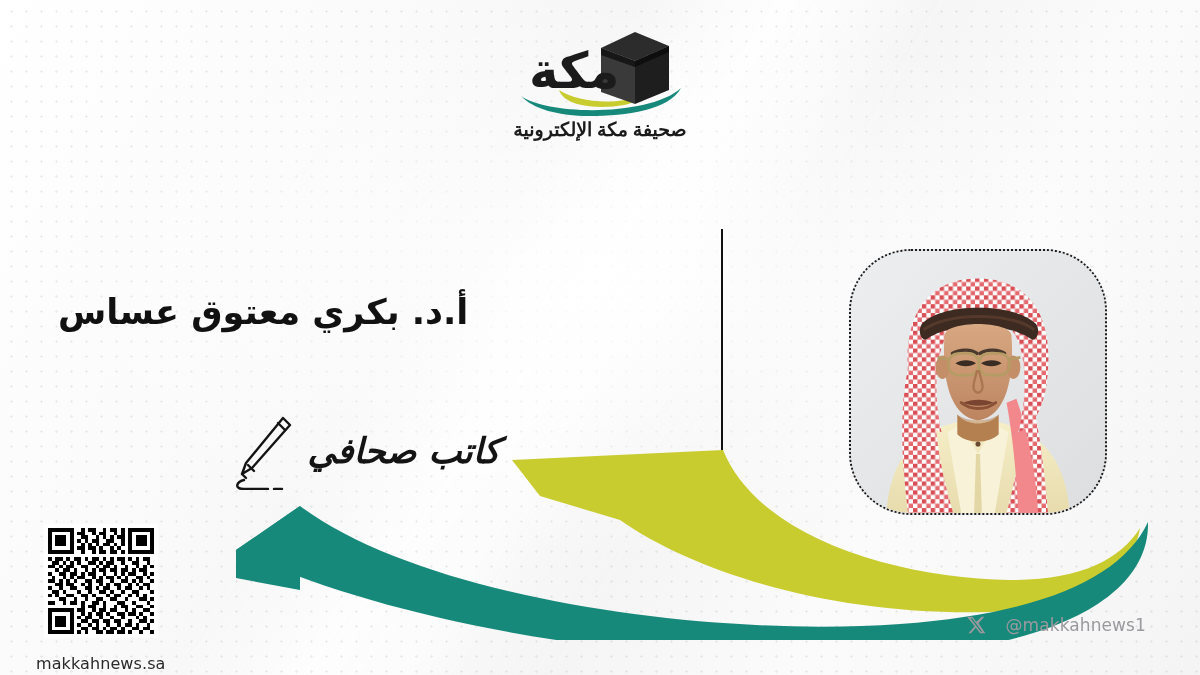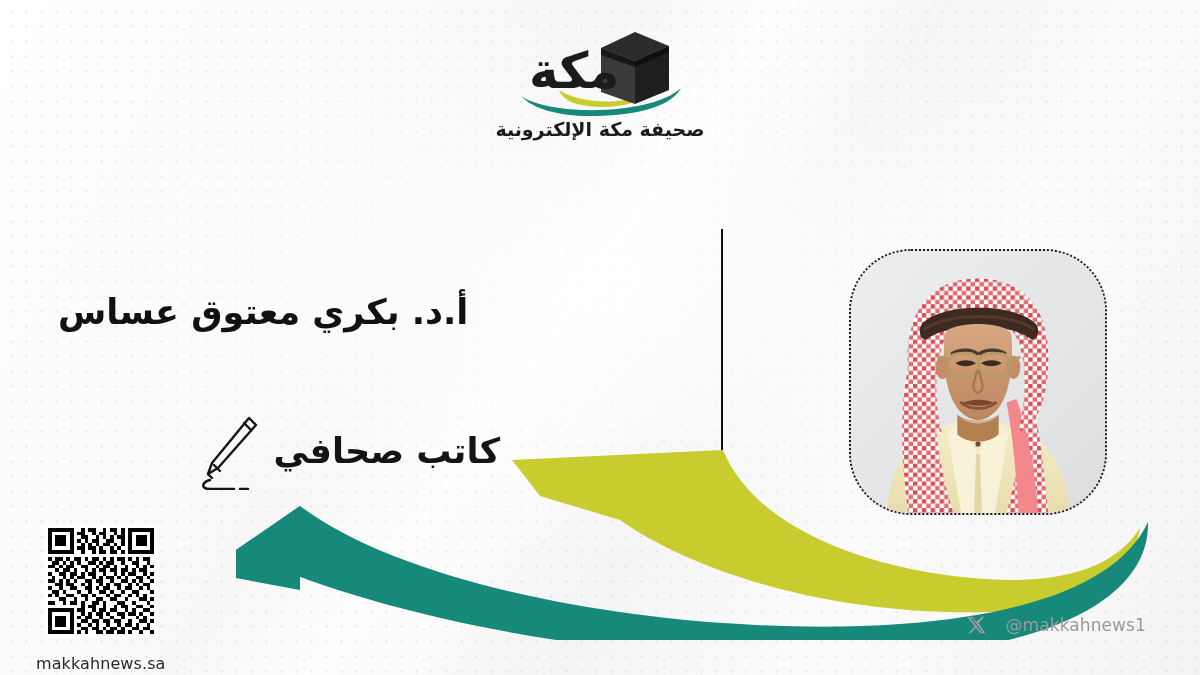--- a/index.html
+++ b/index.html
@@ -60,21 +60,21 @@
   .logo-word{
     position:absolute; left:24px; top:22px;
     font-size:50px; font-weight:700; color:#1b1b1b;
     letter-spacing:-1px; line-height:1;
     direction:rtl;
   }
   .logo-kaaba{ position:absolute; left:86px; top:6px; width:84px; height:80px; }
   .logo-tagline{
     margin-top:2px;
     font-size:19px; font-weight:700; color:#1b1b1b;
-    direction:rtl; letter-spacing:0px;
+    direction:rtl; letter-spacing:0px;font-family:Liberation Serif, serif;
   }
 
   
   .divider{
     position:absolute; left:721px; top:229px;
     width:2px; height:222px; background:#111;
   }
 
   
   .name{
@@ -85,21 +85,21 @@
     letter-spacing:-.5px; line-height:1.15;
     white-space:nowrap;
   }
   .role-row{
     position:absolute; right:700px; top:412px;
     display:flex; align-items:center; gap:14px;
     direction:rtl;
   }
   .role{
     font-size:35px; font-weight:700; color:#141414;
-    direction:rtl; line-height:1; white-space:nowrap;
+    direction:rtl; line-height:1; white-space:nowrap;font-style:italic;
   }
   .pen-icon{ width:66px; height:78px; flex:0 0 auto; }
 
   
   .portrait{
     position:absolute; left:849px; top:249px;
     width:258px; height:266px;
     border:2px dotted #1a1a1a;
     border-radius:62px;
     background:linear-gradient(160deg,#e9eaec 0%, #e3e4e6 45%, #dedfe1 100%);

